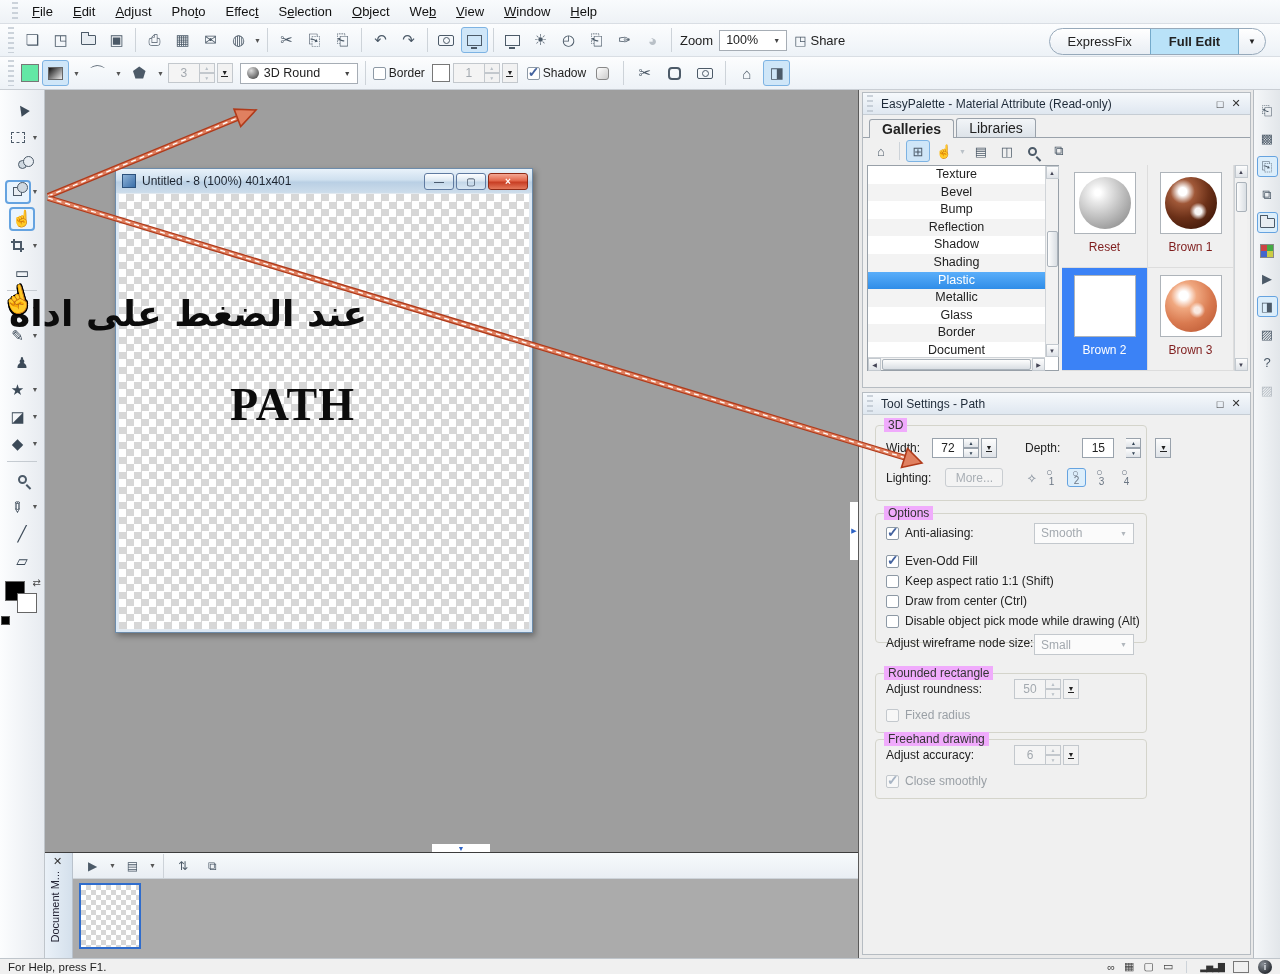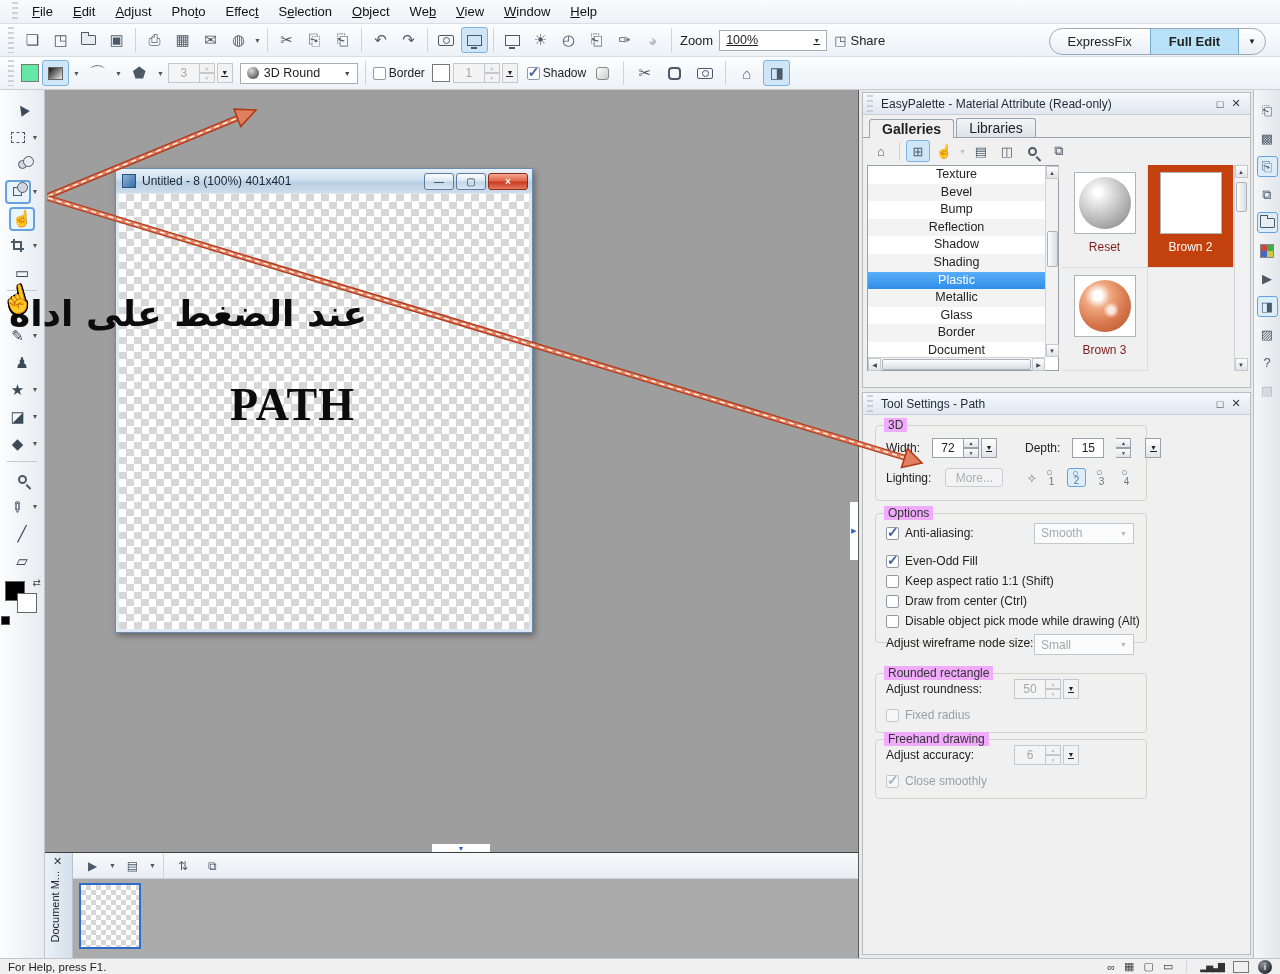--- a/index.html
+++ b/index.html
@@ -157,21 +157,21 @@
   .vthumb { width:11px; height:36px; margin-top:52px; background:linear-gradient(90deg,#fdfdfd,#d9dee3);
     border:1px solid #aab2ba; border-radius:2px; }
   .hthumb { height:11px; flex:1; margin:0 1px; background:linear-gradient(#fdfdfd,#d9dee3);
     border:1px solid #aab2ba; border-radius:2px; }
 
   .matgrid { flex:1; position:relative; background:#f0f0f0; }
   .matcells { position:absolute; left:0; top:0; right:13px; bottom:0; display:grid;
     grid-template-columns:1fr 1fr; grid-template-rows:1fr 1fr; }
   .mcell { display:flex; flex-direction:column; align-items:center; padding-top:7px;
     border-right:1px solid #ddd; border-bottom:1px solid #ddd; }
-  .mcell.sel { background:#c2410c; }
+  .mcell.sel { background:#3b82f6; }
   .mthumb { width:62px; height:62px; background:#fff; border:1px solid #aeb4ba;
     display:flex; align-items:center; justify-content:center; }
   .mname { margin-top:6px; font-size:12px; color:#7f1d1d; }
   .mcell.sel .mname { color:#fff; }
   .sph { width:52px; height:52px; border-radius:50%; }
   .sph.reset { background:radial-gradient(circle at 36% 30%, #ffffff 0 6%, #e9e9e9 20%, #c3c3c3 48%, #9b9b9b 78%, #8d8d8d); }
   .sph.b1 { background:radial-gradient(circle at 64% 66%, rgba(255,255,255,.95) 0 7%, rgba(255,255,255,0) 18%),
             radial-gradient(circle at 34% 28%, #ffffff 0 8%, #a05838 24%, #6b3018 52%, #431a0a 82%); }
   .sph.b2 { background:radial-gradient(circle at 44% 64%, rgba(255,190,160,.55) 0 9%, rgba(255,255,255,0) 22%),
             radial-gradient(circle at 38% 32%, #ffffff 0 8%, #d8halt6030 20%, #d86030 22%, #ae3510 52%, #7e1f06 84%); }
@@ -333,21 +333,21 @@
       <span>⎗</span>
     </div>
   <div class="tb">
       <span>✑</span>
     </div>
   <div class="tb dis">
       <span>◕</span>
     </div>
   <div class="vsep"></div>
   <span class="flab" style="margin:0 5px 0 3px;font-size:13px;">Zoom</span>
-  <div class="combo" style="width:108px;text-decoration:underline;">
+  <div class="combo" style="width:68px;">
     <span style="font-size:12.5px;">100%</span>
     <span class="ca">▼</span>
   </div>
   <div class="tb" style="width:auto;padding:0 6px;gap:4px;">
     <span style="font-size:13px;">◳</span>
     <span style="font-size:13px;color:#222;">Share</span>
   </div>
 </div>
 
 <div class="modebar-right">
@@ -651,20 +651,26 @@
           </div>
         </div>
         <div class="matgrid">
           <div class="matcells">
             <div class="mcell">
               <div class="mthumb">
                   <div class="sph reset"></div>
                 </div>
               <div class="mname">Reset</div>
             </div>
+            <div class="mcell">
+              <div class="mthumb">
+                  <div class="sph b1"></div>
+                </div>
+              <div class="mname">Brown 1</div>
+            </div>
             <div class="mcell sel">
               <div class="mthumb">
                   <div class="sph b2"></div>
                 </div>
               <div class="mname">Brown 2</div>
             </div>
             <div class="mcell">
               <div class="mthumb">
                   <div class="sph b3"></div>
                 </div>
@@ -696,21 +702,21 @@
             <span class="sval">72</span>
             <span class="sarr">
                 <span>▲</span>
                 <span>▼</span>
               </span>
             <span class="sdd">
                 <i>▼</i>
               </span>
           </div>
           <span class="flab" style="margin-left:22px;">Depth:</span>
-          <div class="spinbox" style="margin-left:6px;gap:12px;">
+          <div class="spinbox" style="margin-left:16px;gap:12px;">
             <span class="sval">15</span>
             <span class="sarr">
                 <span>▲</span>
                 <span>▼</span>
               </span>
             <span class="sdd">
                 <i>▼</i>
               </span>
           </div>
         </div>

